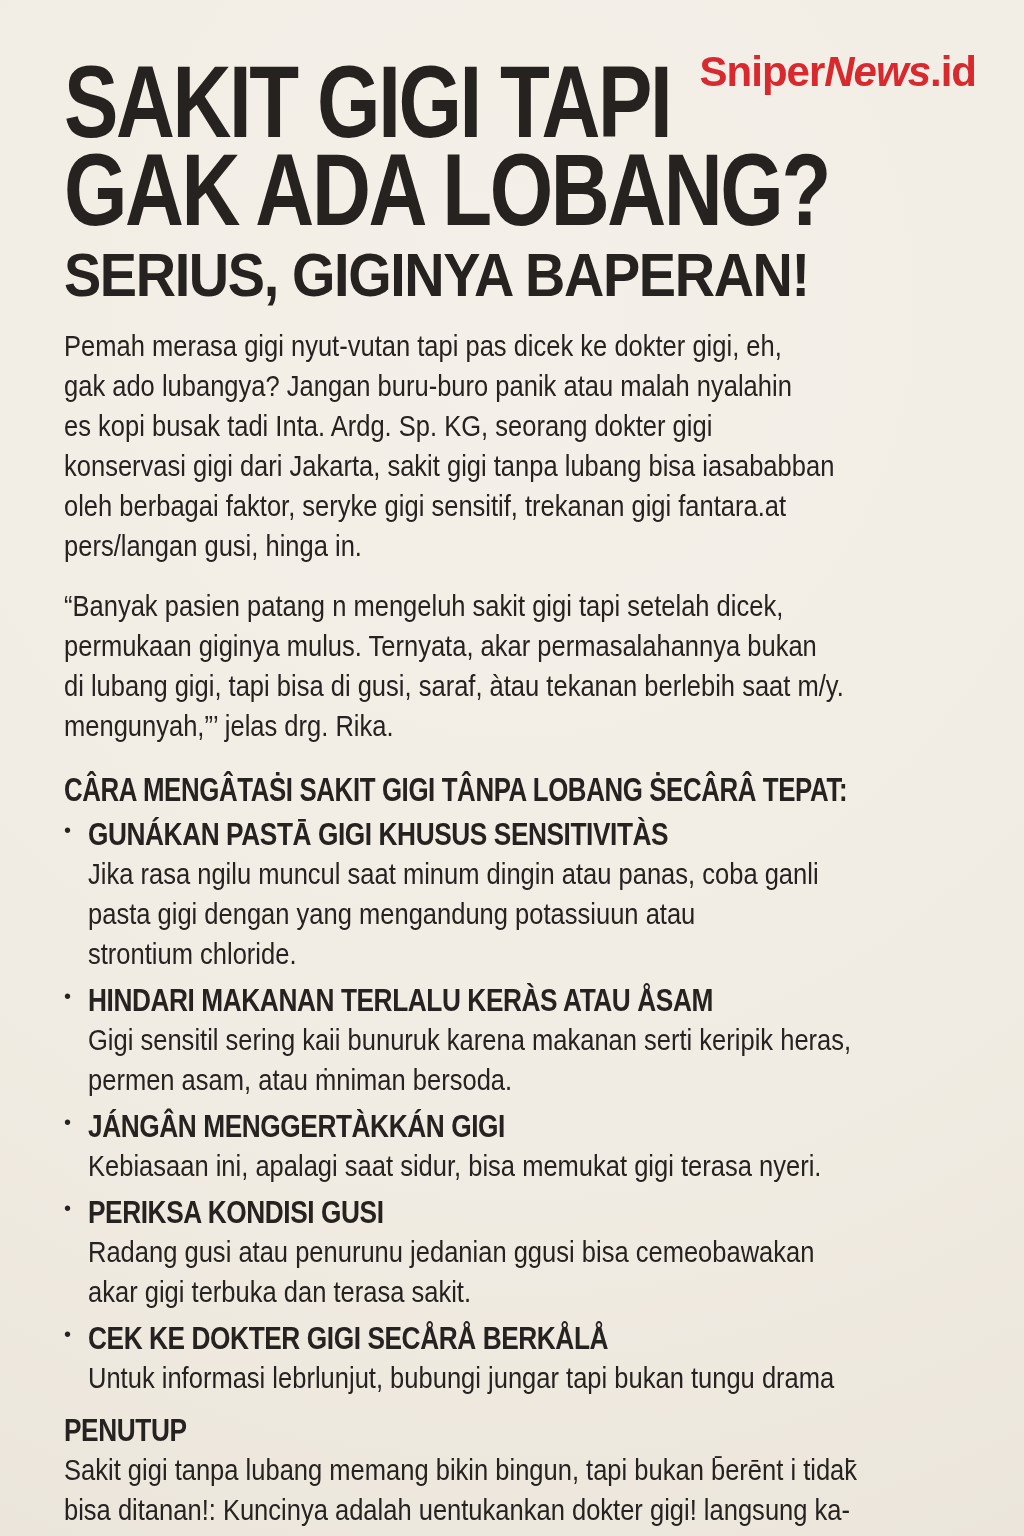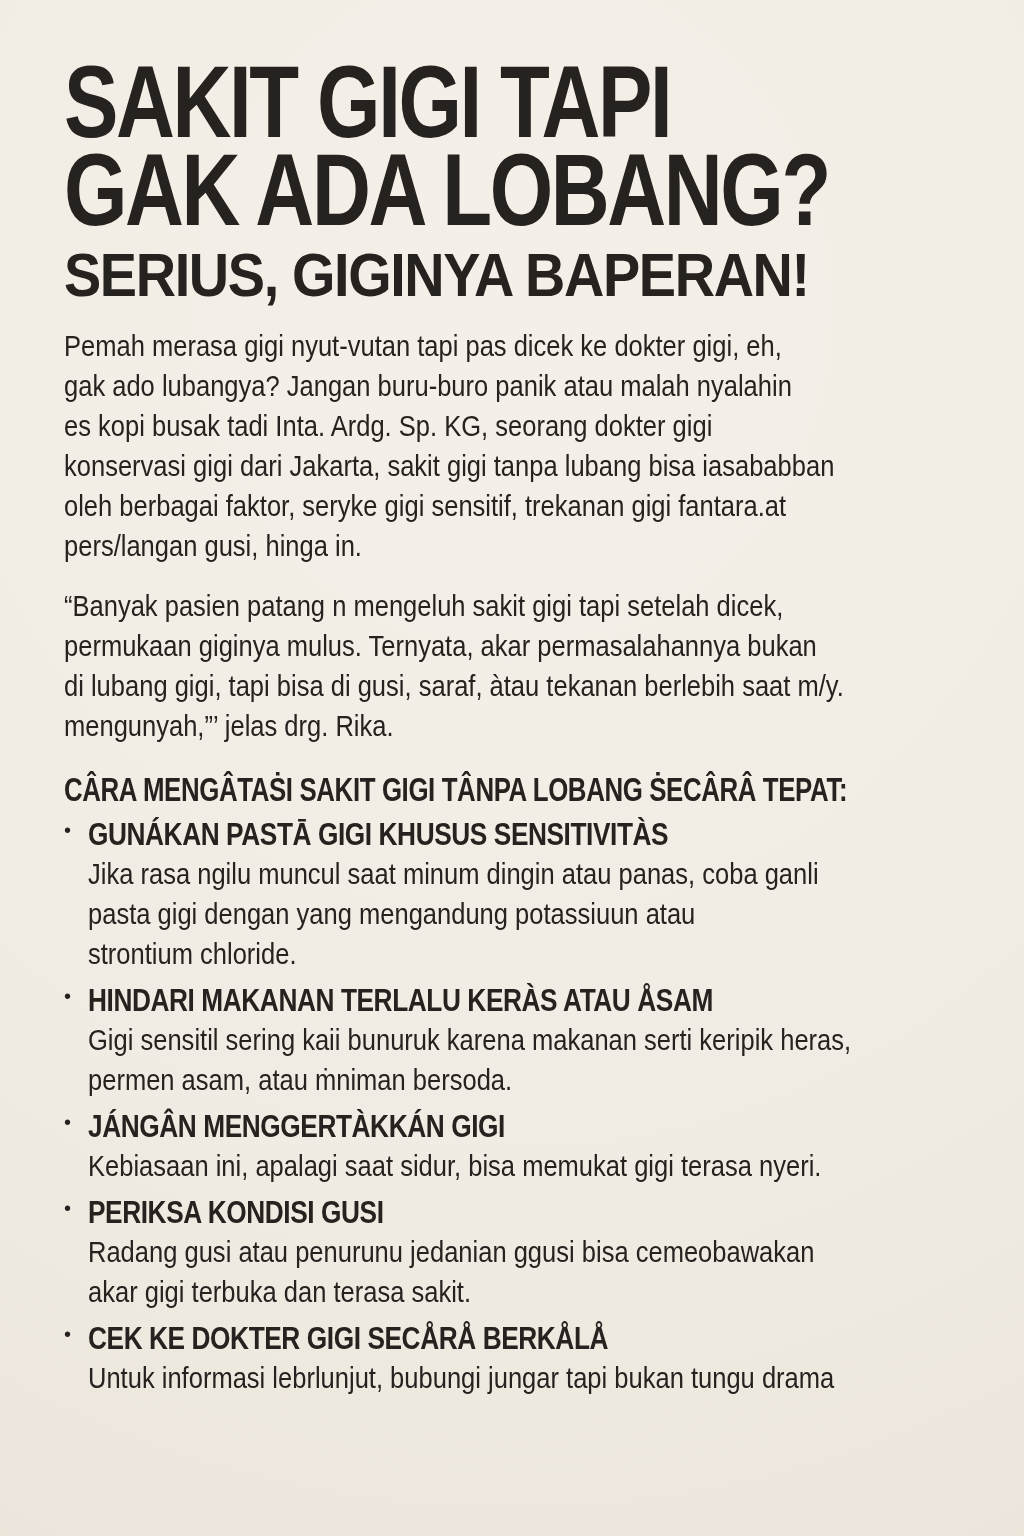--- a/index.html
+++ b/index.html
@@ -123,20 +123,23 @@
     transform-origin: 0 0;
     width: 148%;
     white-space: pre-line;
   }
 </style>
 </head>
 <body>
 
 <div class="page">
 
+  <div class="brand">
+    <span>Sniper</span><span class="it">News</span><span>.id</span>
+  </div>
 
   <h1 class="headline">
     <span>SAKIT GIGI TAPI</span>
     <span>GAK ADA LOBANG?</span>
   </h1>
 
   <h2 class="subtitle">SERIUS, GIGINYA BAPERAN!</h2>
 
   <p class="para">Pemah merasa gigi nyut-vutan tapi pas dicek ke dokter gigi, eh,
 gak ado lubangya? Jangan buru-buro panik atau malah nyalahin
@@ -177,14 +180,19 @@
       <span class="tip-body">Radang gusi atau penurunu jedanian ggusi bisa cemeobawakan
 akar gigi terbuka dan terasa sakit.</span>
     </li>
     <li class="tip">
       <span class="tip-bullet">•</span>
       <span class="tip-title">CEK KE DOKTER GIGI SECÅRÅ BERKÅLÅ</span>
       <span class="tip-body">Untuk informasi lebrlunjut, bubungi jungar tapi bukan tungu drama</span>
     </li>
   </ul>
 
+  <div class="closing">
+    <h3 class="closing-heading">PENUTUP</h3>
+    <p class="closing-body">Sakit gigi tanpa lubang memang bikin bingun, tapi bukan b̄erēnt i tidak̄
+bisa ditanan!: Kuncinya adalah uentukankan dokter gigi! langsung ka-</p>
+  </div>
 
 </div>
 
 </body></html>

